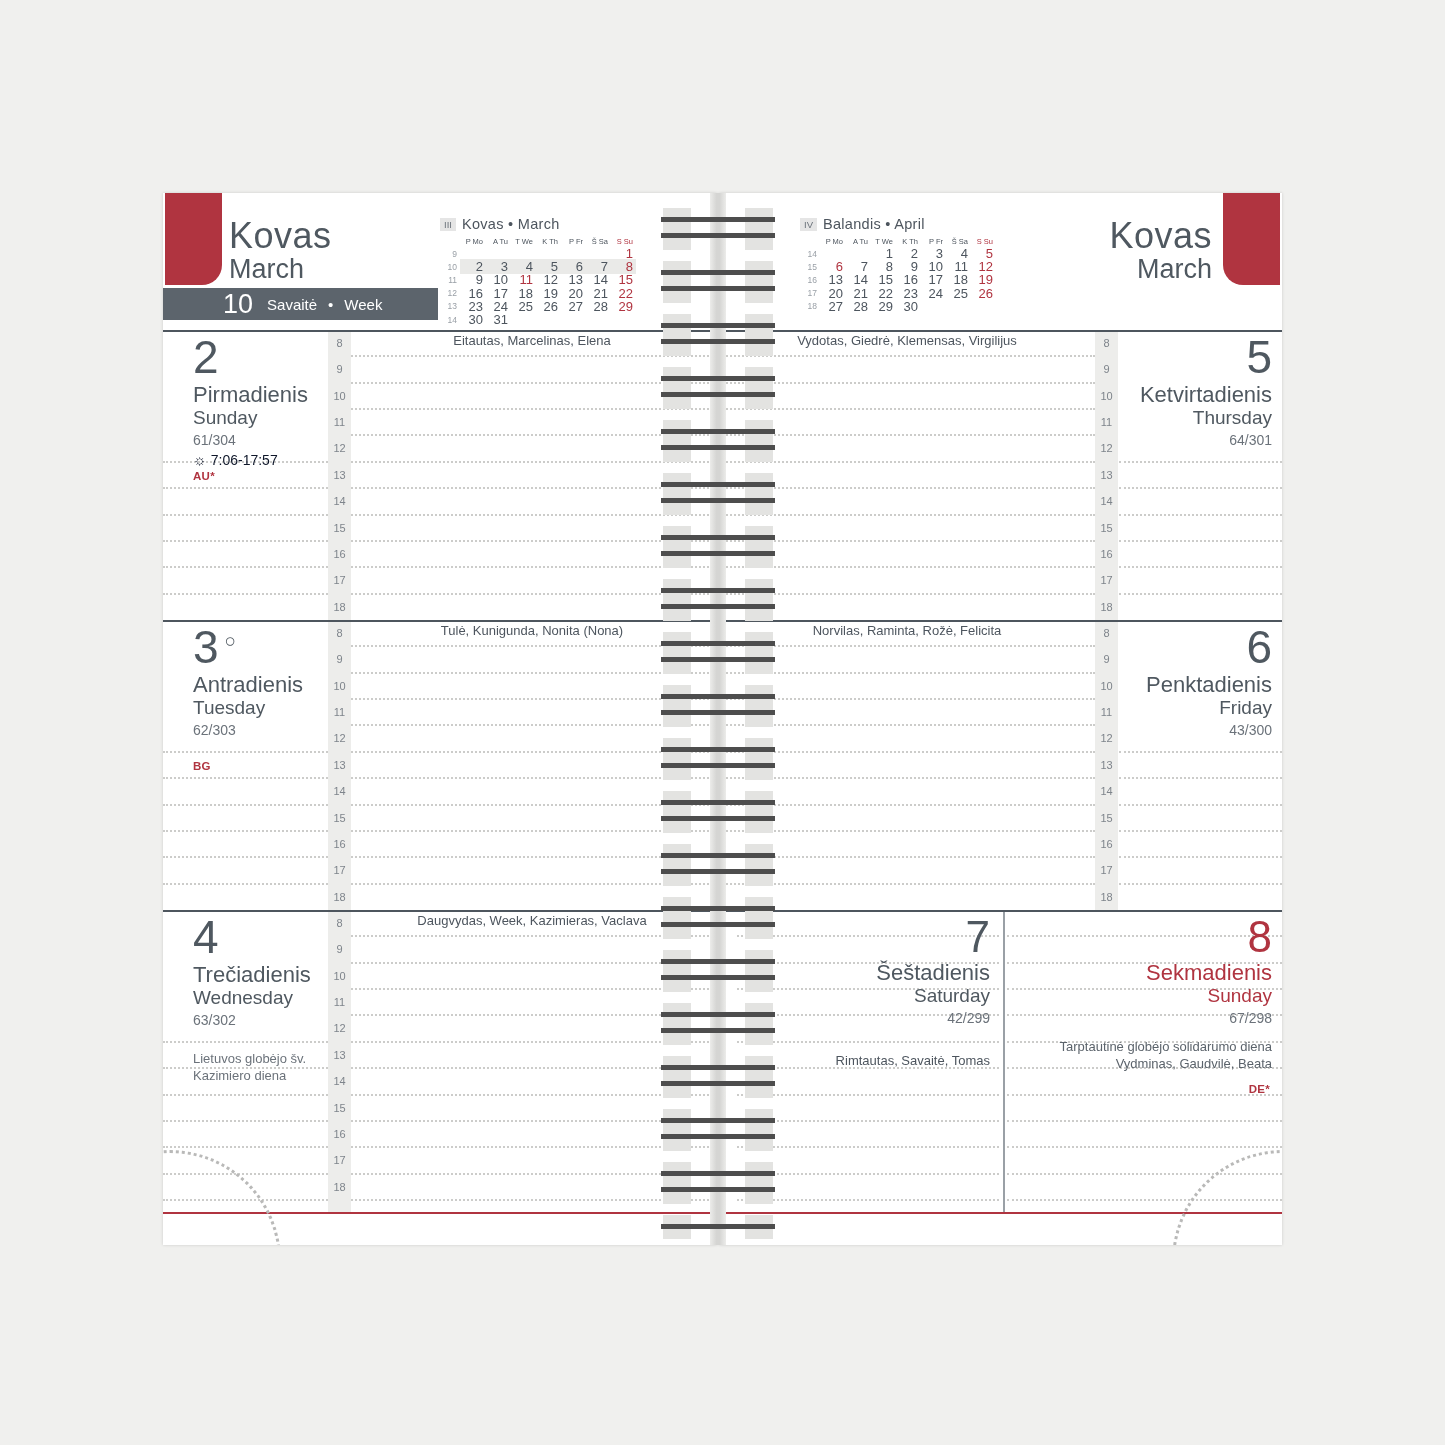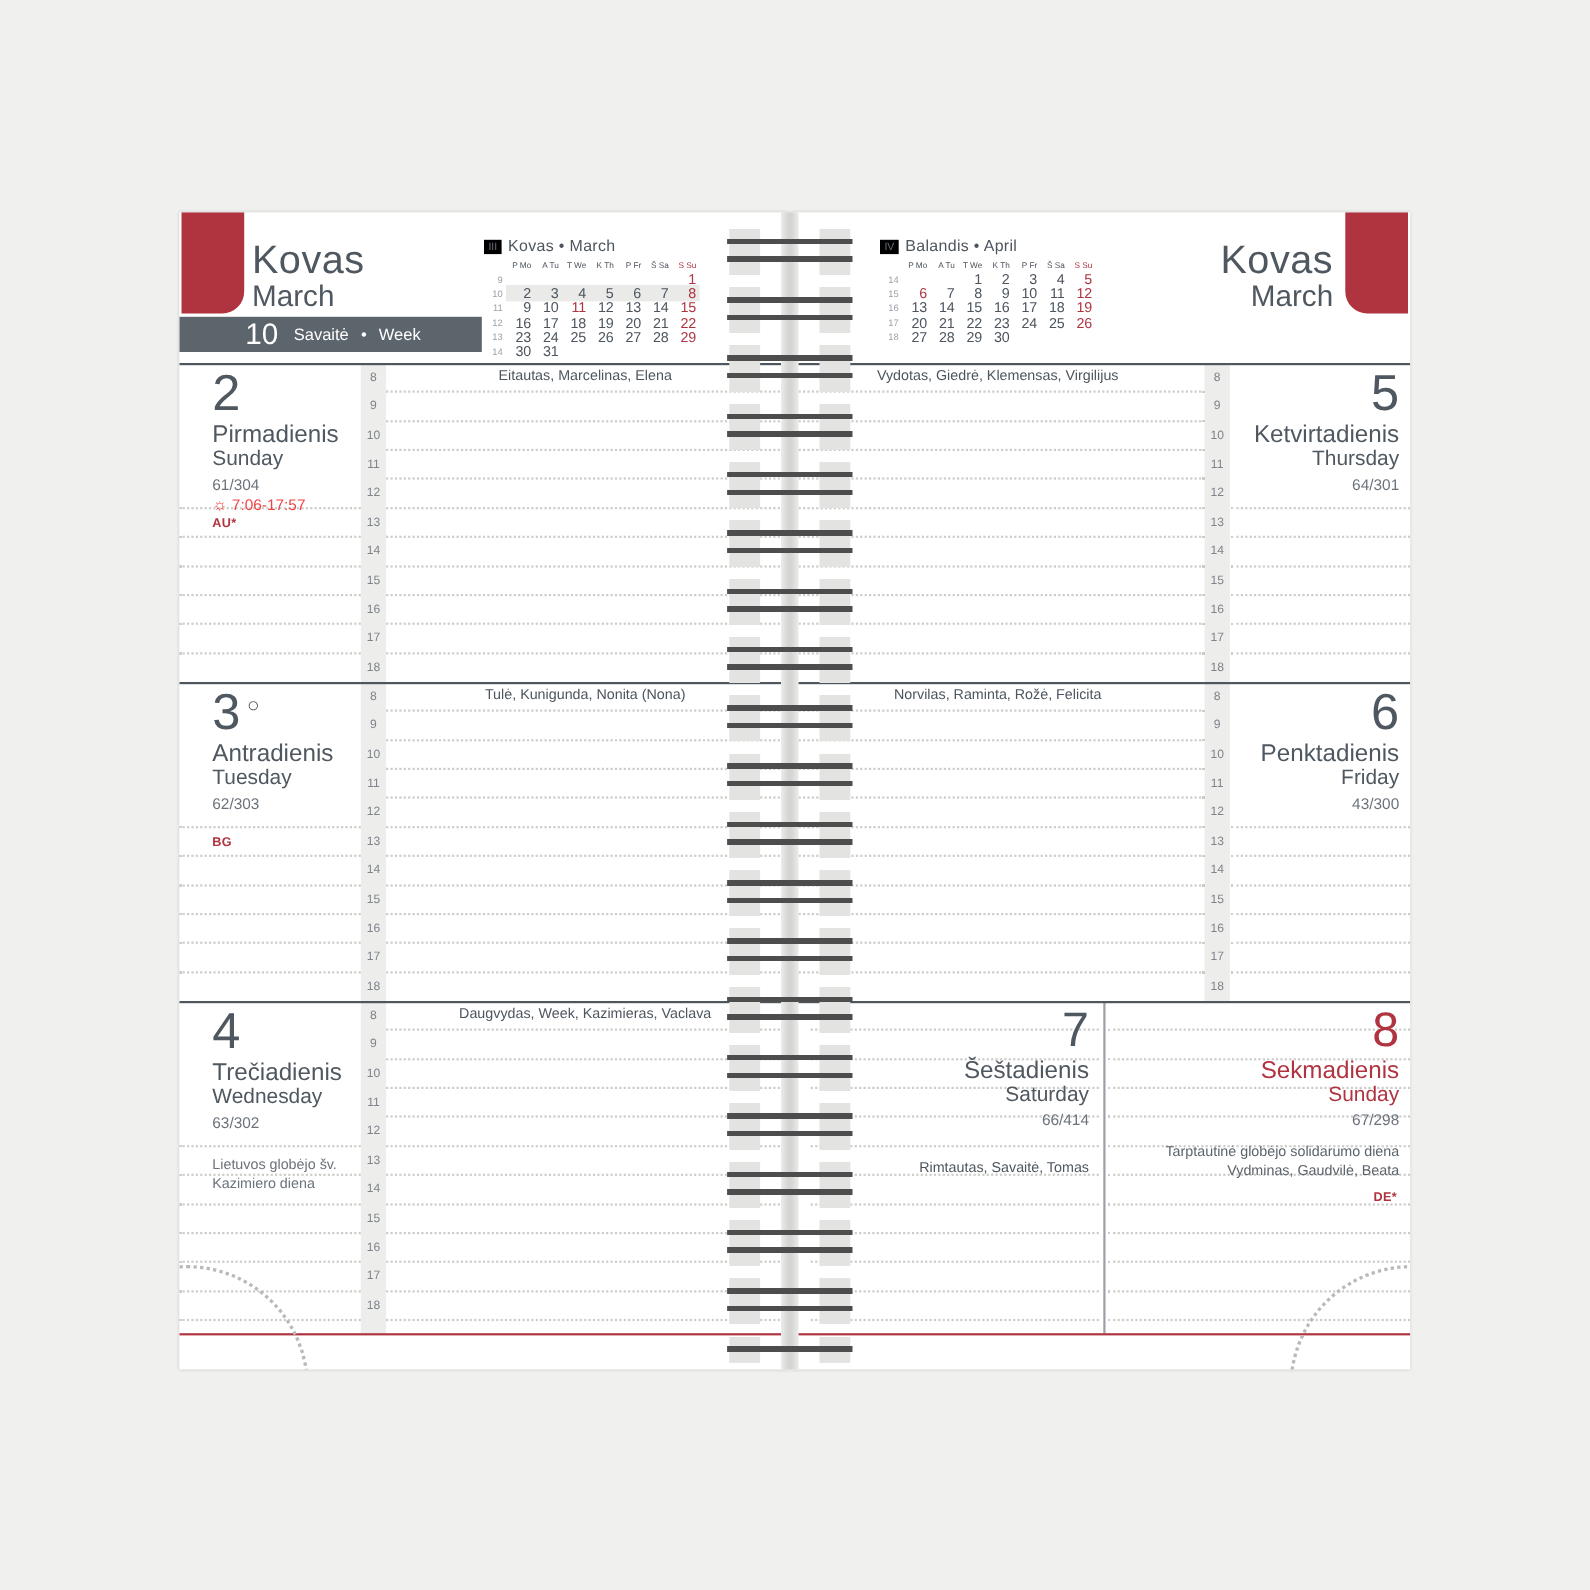--- a/index.html
+++ b/index.html
@@ -35,21 +35,21 @@
   .wnum{font-size:27px;color:#fff;margin-right:14px;}
   .wlbl{font-size:15px;color:#fff;margin-right:11px;}
   .wdot{font-size:15px;color:#fff;margin-right:11px;}
   .yr{font-size:27px;color:#fff;}
 
   
   .minical{position:absolute;top:21px;width:196px;}
   .micL{left:277px;}
   .micR{left:81px;}
   .mc-title{display:flex;align-items:center;height:20px;margin-bottom:2px;}
-  .mc-roman{background:#000000;color:#6b727a;font-size:9.5px;padding:1px 4px;margin-right:6px;}
+  .mc-roman{background:#e5e5e5;color:#6b727a;font-size:9.5px;padding:1px 4px;margin-right:6px;}
   .mc-name{font-size:14.5px;color:var(--txt);letter-spacing:.3px;}
   .mc-row{display:flex;height:13.2px;align-items:center;}
   .mc-headrow{height:11px;}
   .mc-wk{width:20px;font-size:8.5px;color:#9aa0a7;text-align:right;padding-right:3px;box-sizing:border-box;}
   .mc-days{flex:1;display:flex;}
   .mc-days.hl{background:#eaeae8;}
   .mc-c{width:25px;text-align:right;font-size:13px;color:var(--txt);box-sizing:border-box;padding-right:2px;}
   .mc-h{font-size:7.5px;color:var(--txt);}
   .red{color:var(--accent) !important;}
 
@@ -72,21 +72,21 @@
   .ndaysL{left:188px;right:4px;text-align:center;}
   .ndaysR{left:0;width:376px;text-align:center;}
   .info{position:absolute;top:6px;}
   .infoL{left:30px;width:150px;}
   .infoR{right:10px;width:220px;text-align:right;}
   .daynum{font-size:46px;color:var(--slate);line-height:.95;}
   .moon{font-size:19px;vertical-align:super;margin-left:6px;color:var(--slate);}
   .daylt{font-size:22px;color:var(--slate);margin-top:3px;line-height:1.1;}
   .dayen{font-size:19px;color:var(--slate);margin-top:1px;line-height:1.1;}
   .doy{font-size:14px;color:#6b727a;margin-top:3px;}
-  .sunrow{font-size:14px;color:#ef4444;margin-top:3px;}
+  .sunrow{font-size:14px;color:#0f172a;margin-top:3px;}
   .sunic{font-size:15px;margin-right:4px;}
   .noteg{font-size:13px;color:#6b727a;margin-top:22px;line-height:1.35;}
   .badge{position:absolute;font-size:11.5px;font-weight:bold;color:var(--accent);letter-spacing:.3px;}
 
   
   .vdiv{position:absolute;left:284px;top:0;bottom:0;width:2px;background:#9aa0a6;}
   .whead{position:absolute;top:6px;text-align:right;}
   .satHead{right:292px;}
   .sunHead{right:10px;}
   .wh-num{font-size:44px;line-height:.95;color:var(--slate);}
@@ -557,21 +557,21 @@
         <div class="dotline" style="top: 209.88px;"></div>
         <div class="dotline" style="top: 236.24px;"></div>
         <div class="dotline" style="top: 262.6px;"></div>
         <div class="dotline" style="top: 288.96px;"></div>
       </div>
     <div class="vdiv"></div>
     <div class="whead satHead">
       <div class="wh-num">7</div>
       <div class="daylt">Šeštadienis</div>
       <div class="dayen">Saturday</div>
-      <div class="doy">66/414</div>
+      <div class="doy">42/299</div>
     </div>
     <div class="whead sunHead">
       <div class="wh-num">8</div>
       <div class="daylt">Sekmadienis</div>
       <div class="dayen">Sunday</div>
       <div class="doy">67/298</div>
     </div>
     <div class="satN">Rimtautas, Savaitė, Tomas</div>
     <div class="sunNotes">
       <div>Tarptautinė globėjo solidarumo diena</div>

